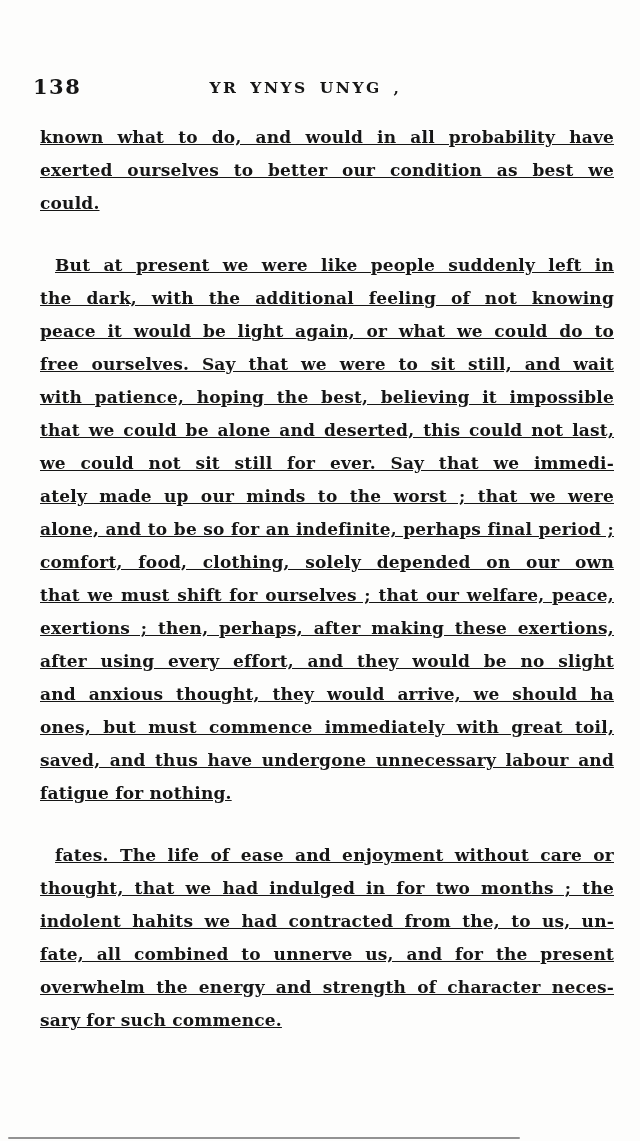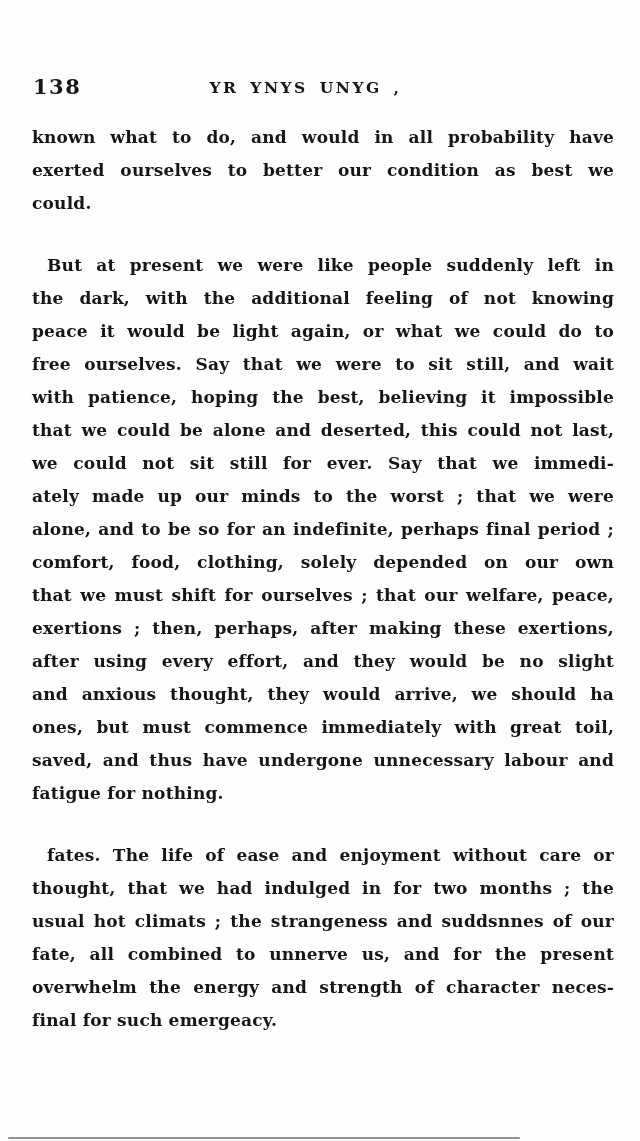--- a/index.html
+++ b/index.html
@@ -38,21 +38,21 @@
     font-weight: bold;
     letter-spacing: 2.5px;
     word-spacing: 4px;
   }
   .page-body {
     position: absolute;
     top: 121px;
     left: 24px;
     width: 590px;
   }
-  .paragraph { margin: 0 0 29px 8px; }
+  .paragraph { margin: 0 0 29px 16px; text-decoration: underline; }
   .line {
     font-size: 17px;
     font-weight: bold;
     line-height: 33px;
     letter-spacing: 0.2px;
     text-align: justify;
     text-align-last: justify;
   }
   .line.para-last { text-align-last: left; }
   .paragraph.indent .line:first-child { text-indent: 15px; }
@@ -97,21 +97,21 @@
         <div class="line">exertions ; then, perhaps, after making these exertions,</div>
         <div class="line">after using every effort, and they would be no slight</div>
         <div class="line">and anxious thought, they would arrive, we should ha</div>
         <div class="line">ones, but must commence immediately with great toil,</div>
         <div class="line">saved, and thus have undergone unnecessary labour and</div>
         <div class="line para-last">fatigue for nothing.</div>
       </div>
       <div class="paragraph indent">
         <div class="line">fates. The life of ease and enjoyment without care or</div>
         <div class="line">thought, that we had indulged in for two months ; the</div>
-        <div class="line">usual hot climats ; the strangeness and suddsnnes of our</div>
+        <div class="line">indolent hahits we had contracted from the, to us, un-</div>
         <div class="line">fate, all combined to unnerve us, and for the present</div>
         <div class="line">overwhelm the energy and strength of character neces-</div>
-        <div class="line para-last">final for such emergeacy.</div>
+        <div class="line para-last">sary for such commence.</div>
       </div>
     </div>
 
   <div class="scan-artifact-line"></div>
 </div>
 
 </body></html>

